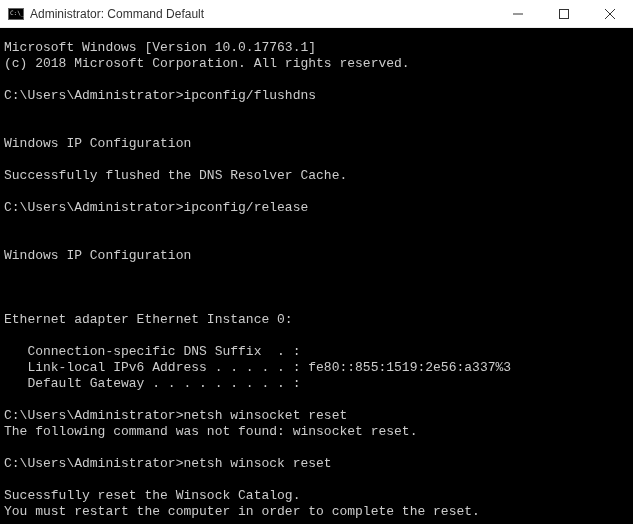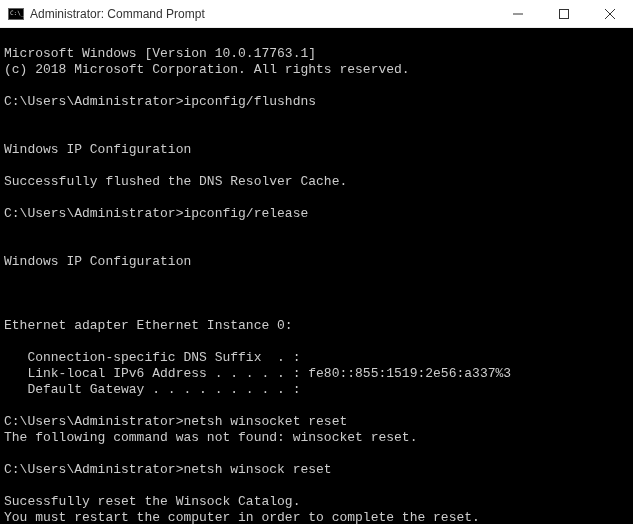--- a/index.html
+++ b/index.html
@@ -55,34 +55,34 @@
       color: #333;
       font-family: "Segoe UI Symbol", sans-serif;
       font-size: 10px;
     }
     .win-btn svg { stroke: #333; stroke-width: 1; fill: none; }
     .terminal {
       background: #000;
       color: #ccc;
       width: 100%;
       height: calc(100% - 28px);
-      padding: 18px 4px;
+      padding: 12px 4px;
       font-size: 13px;
       line-height: 16px;
       white-space: pre;
       overflow: hidden;
     }
     .line { display: block; min-height: 16px; }
   </style>
 </head>
 <body>
 
 <div class="titlebar">
   <span class="titlebar-icon"></span>
-  <span class="titlebar-text">Administrator: Command Prompt</span>
+  <span class="titlebar-text">Administrator: Command Default</span>
   <div class="win-controls">
     <div class="win-btn">
       <svg width="10" height="10">
           <line x1="0" y1="5" x2="10" y2="5"></line>
         </svg>
     </div>
     <div class="win-btn">
       <svg width="10" height="10">
           <rect x="0.5" y="0.5" width="9" height="9"></rect>
         </svg>

